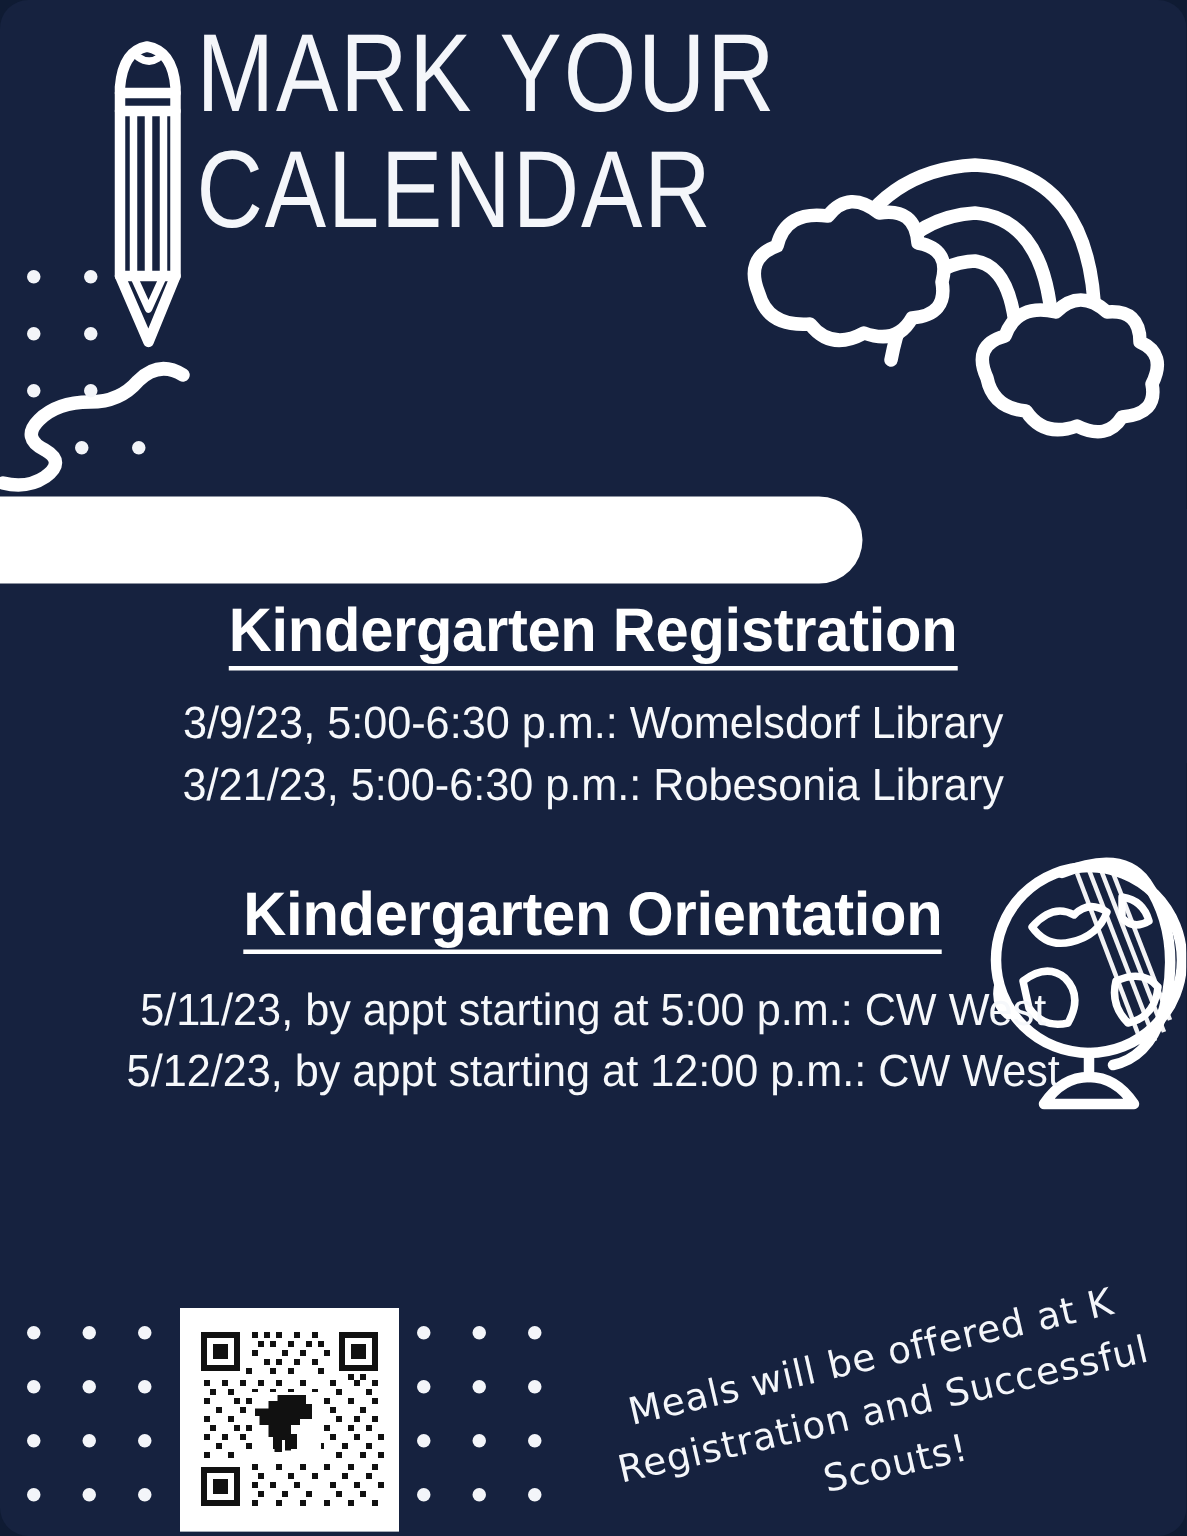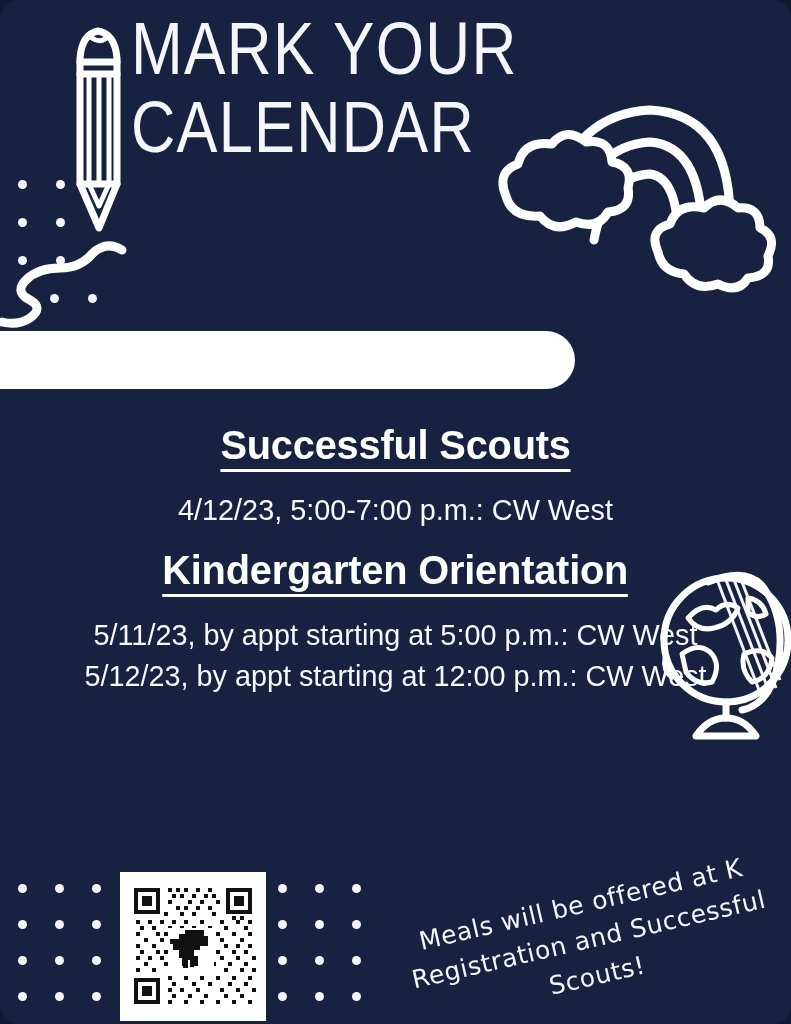--- a/index.html
+++ b/index.html
@@ -223,28 +223,30 @@
     <g stroke="#ffffff" stroke-width="3" opacity="0.95">
       <path d="M66 24 L110 140"></path>
       <path d="M74 22 L118 136"></path>
       <path d="M82 22 L124 130"></path>
       <path d="M90 24 L128 122"></path>
     </g>
   </svg>
 
   <div class="events">
 
+    <div>
+      <div class="evt-heading">Kindergarten Registration</div>
+      <div class="gap-a"></div>
+      <div class="evt-line">3/9/23, 5:00-6:30 p.m.: Womelsdorf Library</div>
+      <div style="height:11px"></div>
+      <div class="evt-line">3/21/23, 5:00-6:30 p.m.: Robesonia Library</div>
+    </div>
 
     <div class="gap-c"></div>
 
-    <div>
-      <div class="evt-heading">Successful Scouts</div>
-      <div class="gap-b"></div>
-      <div class="evt-line">4/12/23, 5:00-7:00 p.m.: CW West</div>
-    </div>
 
     <div class="gap-c"></div>
 
     <div>
       <div class="evt-heading">Kindergarten Orientation</div>
       <div class="gap-b"></div>
       <div class="evt-line">5/11/23, by appt starting at 5:00 p.m.: CW West</div>
       <div style="height:11px"></div>
       <div class="evt-line">5/12/23, by appt starting at 12:00 p.m.: CW West</div>
     </div>

